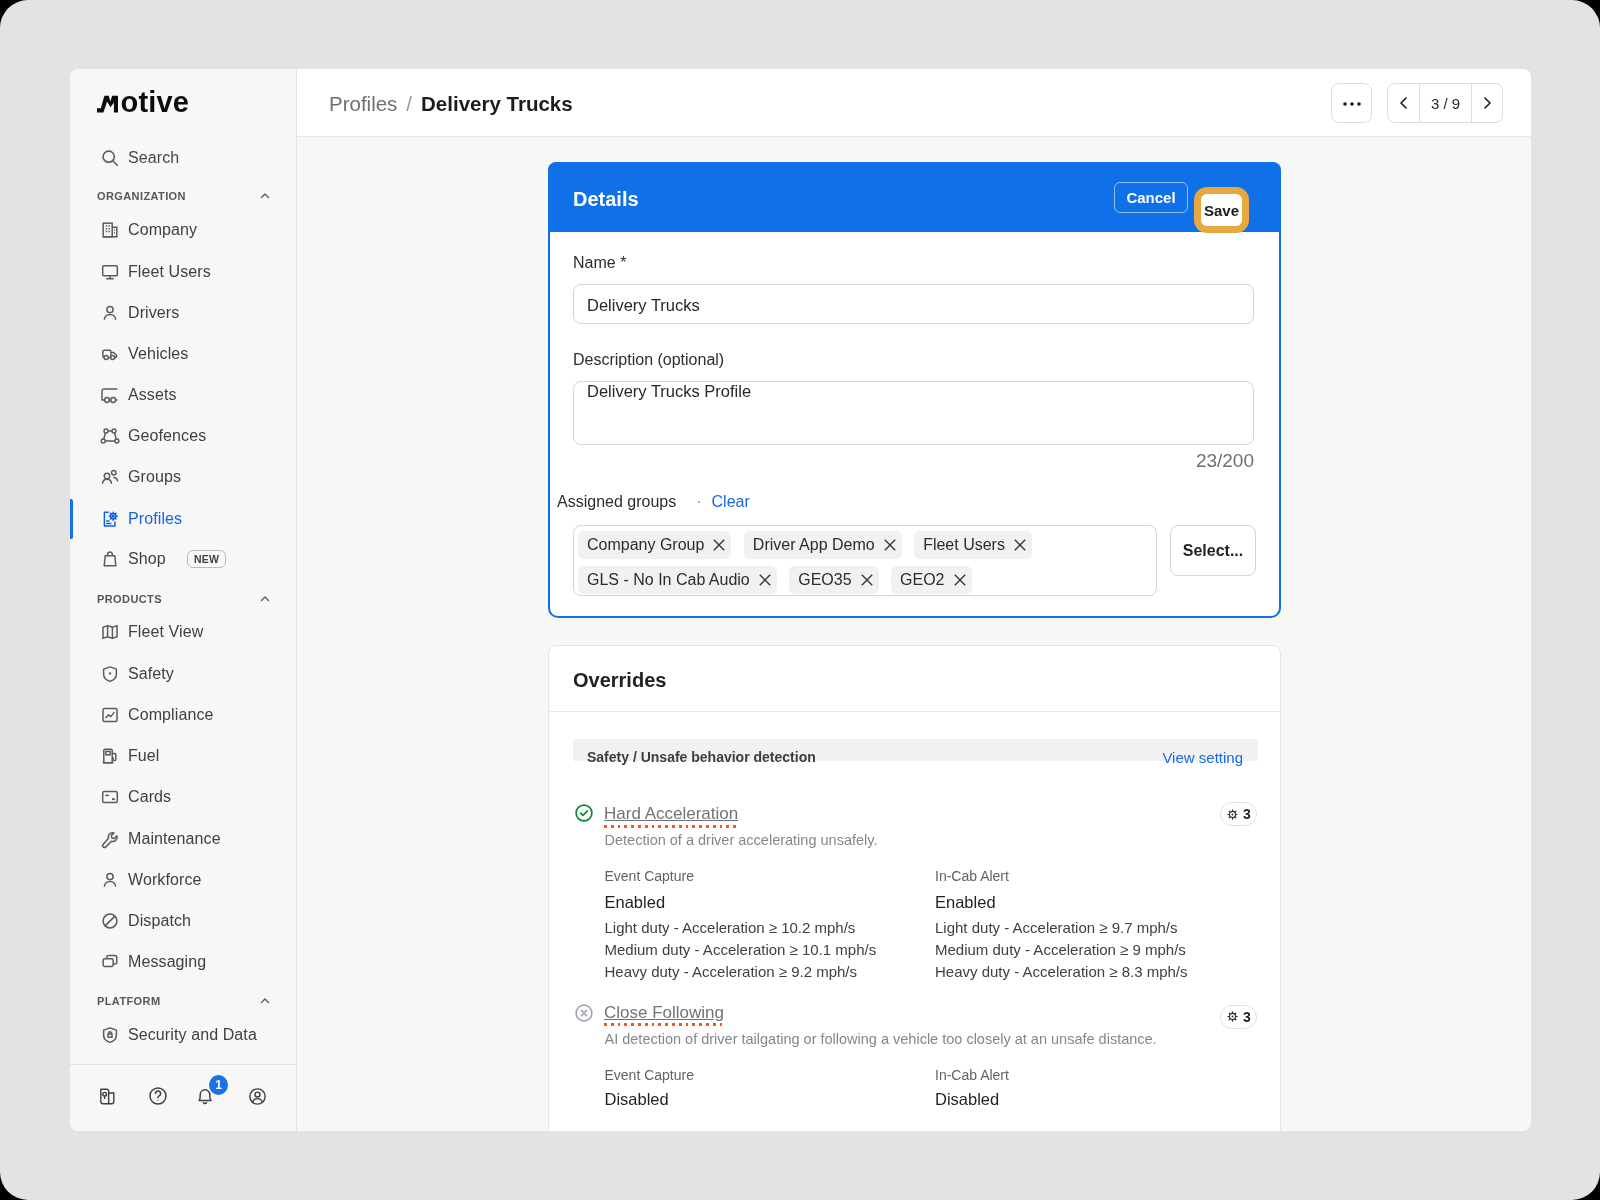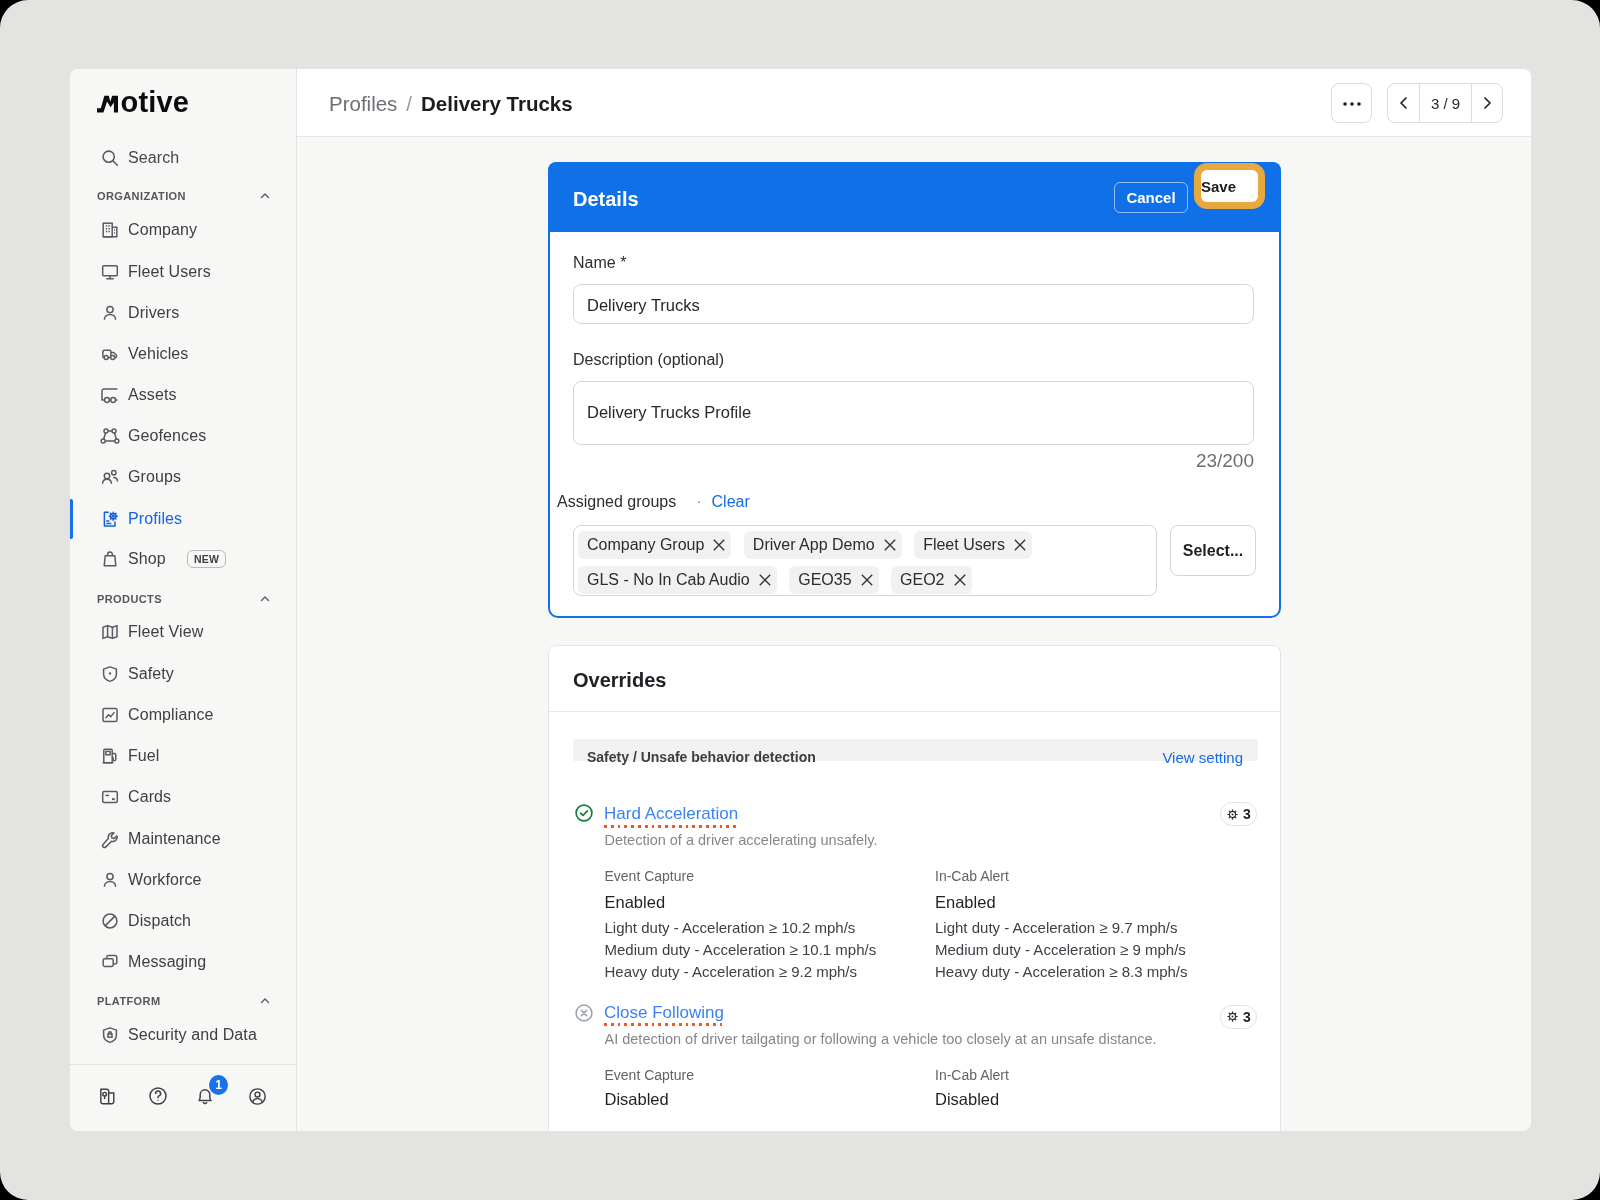--- a/index.html
+++ b/index.html
@@ -24,37 +24,37 @@
   .btn-dots { position:absolute; left:1034px; top:14px; width:41px; height:40px; background:#fff; border:1px solid #dcdcdd; border-radius:8px; color:#1b1c20; font-size:15px; font-weight:bold; text-align:center; line-height:34px; letter-spacing:1px; }
   .pager { position:absolute; left:1090px; top:14px; width:116px; height:40px; background:#fff; border:1px solid #dcdcdd; border-radius:8px; display:flex; }
   .pager .pseg { flex:0 0 31px; display:flex; align-items:center; justify-content:center; }
   .pager .pmid { flex:1; border-left:1px solid #dcdcdd; border-right:1px solid #dcdcdd; display:flex; align-items:center; justify-content:center; font-size:15px; color:#2a2b2f; }
 
   
   .details { position:absolute; left:478px; top:93px; width:733px; height:456px; background:#fff; border:2px solid #1070e8; border-radius:10px; }
   .d-head { position:absolute; left:-2px; top:-2px; width:733px; height:70px; background:#1070e8; border-radius:8px 8px 0 0; }
   .d-title { position:absolute; left:25px; top:26px; font-size:20px; font-weight:bold; color:#fff; }
   .btn-cancel { position:absolute; left:566px; top:20px; width:74px; height:31px; border:1px solid rgba(255,255,255,.55); border-radius:6px; color:#fff; font-size:15px; font-weight:bold; text-align:center; line-height:29px; }
-  .btn-save { position:absolute; left:653px; top:8px; width:57px; height:32px; background:#fff; border-radius:6px; color:#1b1c20; font-size:15px; font-weight:bold; line-height:33px; box-shadow:0 0 0 7px #e7a93f; }
+  .btn-save { position:absolute; left:653px; top:32px; width:41px; height:32px; background:#fff; border-radius:6px; color:#1b1c20; font-size:15px; font-weight:bold; text-align:center; line-height:33px; box-shadow:0 0 0 7px #e7a93f; }
   .flabel { position:absolute; font-size:16px; color:#2c2d31; }
   .finput { position:absolute; left:23px; width:681px; background:#fff; border:1px solid #d5d5d8; border-radius:8px; font-size:16px; color:#26272b; }
   .chips-box { position:absolute; left:23px; top:361px; width:584px; height:71px; border:1px solid #d5d5d8; border-radius:8px; background:#fff; padding:5px 4px; }
   .chip { display:inline-flex; align-items:center; height:28px; background:#f1f1f2; border-radius:6px; padding:0 5px 0 9px; font-size:16px; color:#2b2c30; margin:0 8px 7px 0; white-space:nowrap; }
   .chip .x { margin-left:8px; display:inline-flex; }
   .btn-select { position:absolute; left:620px; top:361px; width:86px; height:51px; border:1px solid #d5d5d8; border-radius:8px; background:#fff; font-size:16px; font-weight:bold; color:#1f2024; text-align:center; line-height:49px; }
 
   
   .overrides { position:absolute; left:478px; top:576px; width:733px; height:500px; background:#fff; border:1px solid #e4e4e4; border-radius:8px; }
   .o-title { position:absolute; left:24px; top:23px; font-size:20px; font-weight:bold; color:#202125; }
   .o-div { position:absolute; left:0; top:65px; width:100%; height:1px; background:#e8e8e8; }
   .o-band { position:absolute; left:24px; top:93px; width:685px; height:22px; background:#f1f1f1; border-radius:2px; }
   .o-band .t { position:absolute; left:14px; top:10px; font-size:14px; font-weight:bold; color:#3c3d42; }
   .o-band .v { position:absolute; right:15px; top:10px; font-size:15px; color:#186ae8; }
   .ov-ic { position:absolute; width:18px; height:18px; }
-  .ov-title { position:absolute; font-size:17px; color:#3b82f6; }
+  .ov-title { position:absolute; font-size:17px; color:#737373;text-decoration:underline; }
   .ov-dots { position:absolute; height:3px; background-image:repeating-linear-gradient(90deg,#f4581e 0 2.8px,transparent 2.8px 6.8px); }
   .ov-desc { position:absolute; font-size:14.5px; color:#83878c; }
   .gear-pill { position:absolute; left:671px; width:37px; height:24px; border:1px solid #e1e1e1; border-radius:12px; background:#fff; display:flex; align-items:center; justify-content:center; gap:4px; font-size:14px; font-weight:bold; color:#212226; }
   .col-lab { position:absolute; font-size:14px; color:#606368; }
   .col-big { position:absolute; font-size:16.5px; color:#1f2126; }
   .col-line { position:absolute; font-size:15px; color:#3d4046; }
 </style>
 </head>
 <body>
 <div class="canvas">
@@ -278,21 +278,21 @@
   </div>
   <div class="details">
     <div class="d-head">
       <div class="d-title">Details</div>
       <div class="btn-cancel">Cancel</div>
       <div class="btn-save">Save</div>
     </div>
     <div class="flabel" style="left:23px;top:90px;">Name *</div>
     <div class="finput" style="top:120px;height:40px;line-height:41px;padding-left:13px;font-size:16.5px;">Delivery Trucks</div>
     <div class="flabel" style="left:23px;top:187px;">Description (optional)</div>
-    <div class="finput" style="top:217px;height:64px;padding:21px 13px;font-size:16.5px;">Delivery Trucks Profile</div>
+    <div class="finput" style="top:217px;height:64px;padding:0 13px;font-size:16.5px;">Delivery Trucks Profile</div>
     <div style="position:absolute;right:25px;top:286px;font-size:19px;color:#6e6f74;">23/200</div>
     <div class="flabel" style="left:7px;top:329px;">Assigned groups<span style="color:#8b8c91;margin-left:20px;">·</span><span style="color:#186ae8;margin-left:10px;">Clear</span></div>
     <div class="chips-box">
       <div style="white-space:nowrap;">
         <span class="chip">Company Group<span class="x">
                 <svg width="14" height="14" viewBox="0 0 14 14">
                   <path d="M1.8 1.8 L12.2 12.2 M12.2 1.8 L1.8 12.2" stroke="#35363b" stroke-width="1.4"></path>
                 </svg>
               </span></span>
         <span class="chip">Driver App Demo<span class="x">

